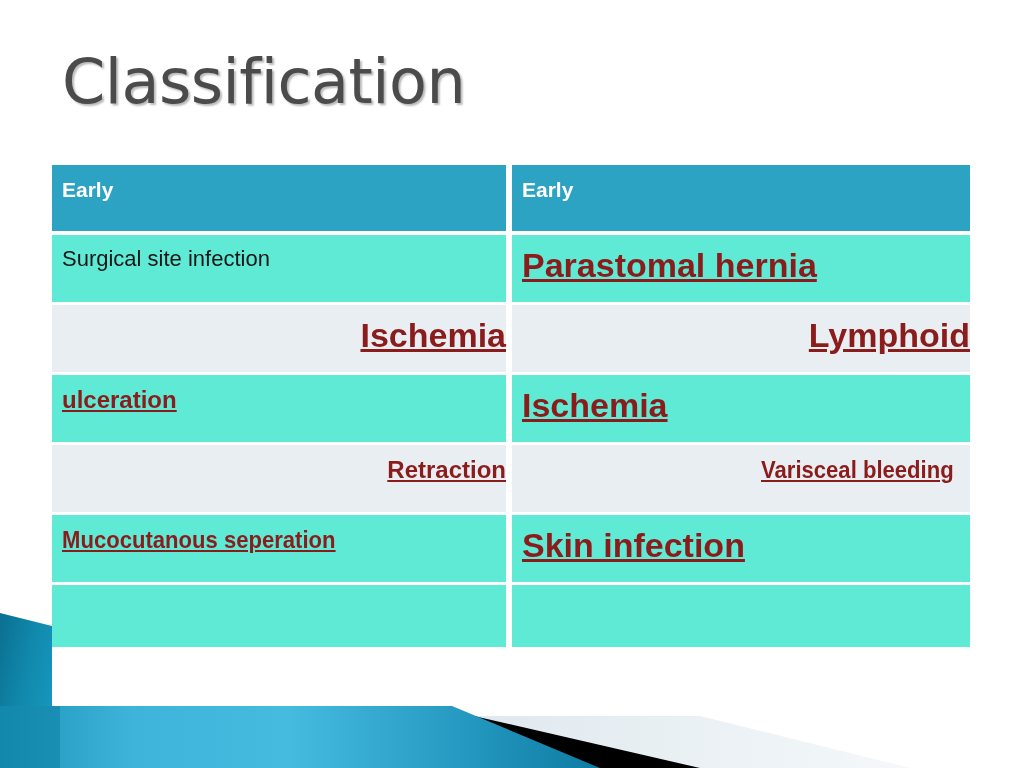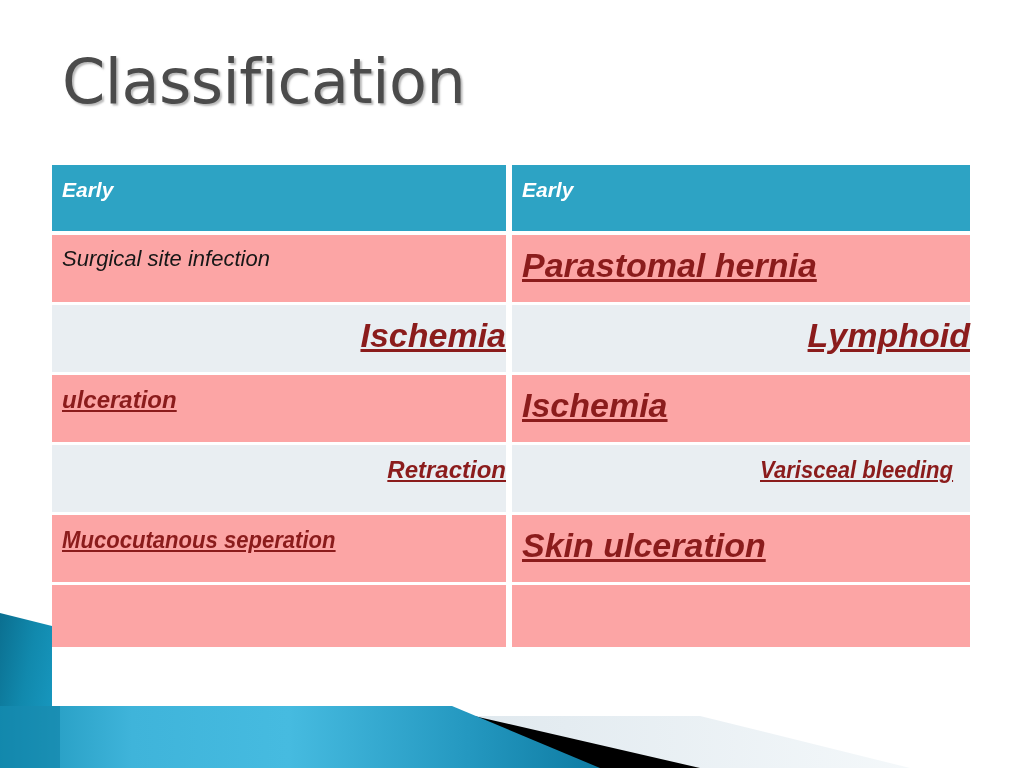--- a/index.html
+++ b/index.html
@@ -53,21 +53,20 @@
   }
   #content-table col.col-early { width: 460px; }
   #content-table col.col-late  { width: 458px; }
 
   #content-table th,
   #content-table td {
     padding: 0;
     margin: 12px;
     vertical-align: top;
     box-sizing: border-box;
-    font-style: italic;
   }
 
   .hdr-cell {
     height: 70px;
     background: #2da3c4;
     color: #ffffff;
     font-size: 21px;
     font-weight: bold;
     text-align: left;
     padding: 13px 0 0 10px !important;
@@ -77,21 +76,21 @@
   .hdr-cell.last { border-right: 0; }
 
   .data-cell {
     height: 70px;
     padding: 11px 0 0 10px !important;
     border-right: 6px solid #ffffff;
     border-bottom: 3px solid #ffffff;
   }
   .data-cell.last { border-right: 0; }
 
-  tr.band-dark .data-cell { background: #fca5a5; }
+  tr.band-dark .data-cell { background: #5eead4; }
   tr.band-light .data-cell { background: #e9eef2; text-align: right; }
 
   tr.empty-row .data-cell { height: 62px; border-bottom: 0; }
 
   
   .txt-plain {
     color: #171717;
     font-size: 22px;
     font-weight: 400;
     text-decoration: none;
@@ -172,21 +171,21 @@
         <td class="data-cell last">
           <span class="txt-link sz-md narrow">Varisceal bleeding</span>
         </td>
       </tr>
 
       <tr class="band-dark">
         <td class="data-cell">
           <span class="txt-link sz-md narrow">Mucocutanous seperation</span>
         </td>
         <td class="data-cell last">
-          <span class="txt-link sz-lg">Skin ulceration</span>
+          <span class="txt-link sz-lg">Skin infection</span>
         </td>
       </tr>
 
 
       <tr class="band-dark empty-row">
         <td class="data-cell">
           <span class="txt-plain sz-sm"></span>
         </td>
         <td class="data-cell last">
           <span class="txt-plain sz-sm"></span>

